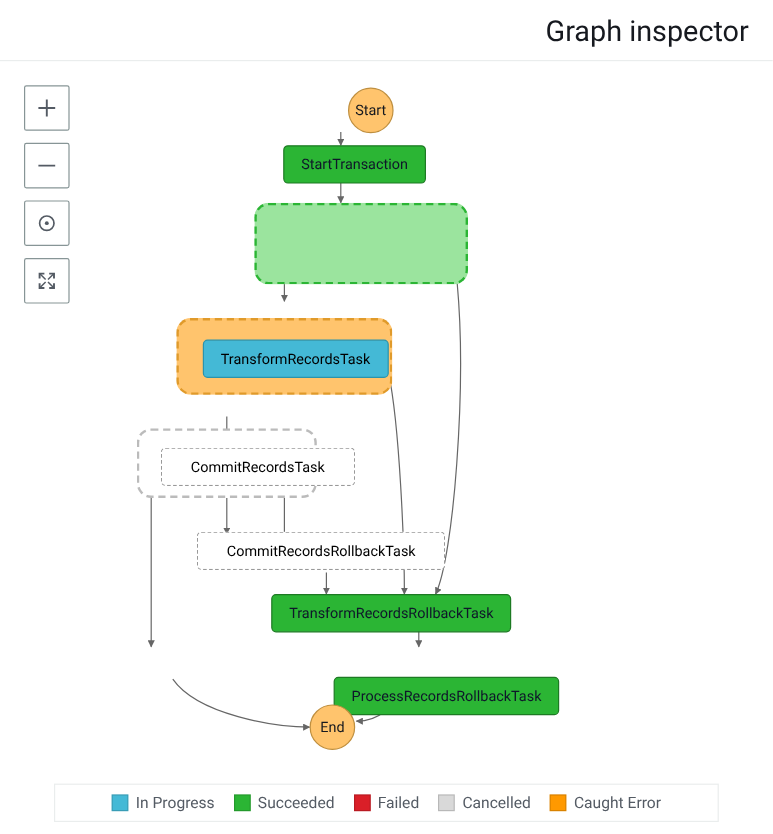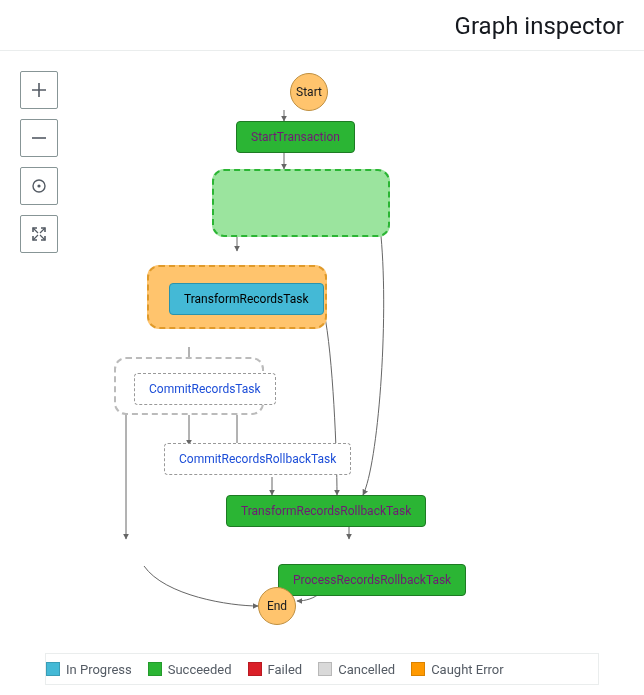--- a/index.html
+++ b/index.html
@@ -61,34 +61,34 @@
     width: 38px; height: 38px;
     border-radius: 50%;
     background: #FFC46D;
     border: 1px solid #BF8F3F;
     text-align: center;
     line-height: 1;
   }
   .box-green {
     background: #2BB534;
     border: 1px solid #1d7a23;
-    color: #701a75;
+    color: #0f172a;
     padding: 8px 14px;
   }
   .box-blue {
     background: #44B9D6;
     border: 1px solid #2a93ad;
     color: #000000;
     padding: 8px 14px;
   }
   .box-white {
     background: #fff;
     border: 1px dashed #999;
-    color: #1d4ed8;
-    padding: 8px 14px;
+    color: #000000;
+    padding: 8px 24px;
   }
   
   .grp {
     position: absolute;
     border-radius: 12px;
     border: 2px dashed;
   }
   .grp-green { background: #9be49e; border-color: #2BB534; }
   .grp-orange { background: #FFC46D; border-color: #e09a2a; }
   .grp-white  { background: #fff;    border-color: #bbb; }
@@ -96,20 +96,21 @@
   .legend {
     position: absolute;
     left: 50%;
     transform: translateX(-50%);
     bottom: 6px;
     width: 554px;
     height: 32px;
     border: 1px solid #eaeded;
     display: flex;
     align-items: center;
+    justify-content: center;
     gap: 16px;
     font-size: 13px;
     color: #545b64;
   }
   .legend-item { display: inline-flex; align-items: center; gap: 6px; }
   .swatch { width: 14px; height: 14px; border: 0.5px solid rgba(0,0,0,0.15); }
   .sw-blue   { background:#44B9D6; }
   .sw-green  { background:#2BB534; }
   .sw-red    { background:#DA1F28; }
   .sw-grey   { background:#D9D9D9; }

